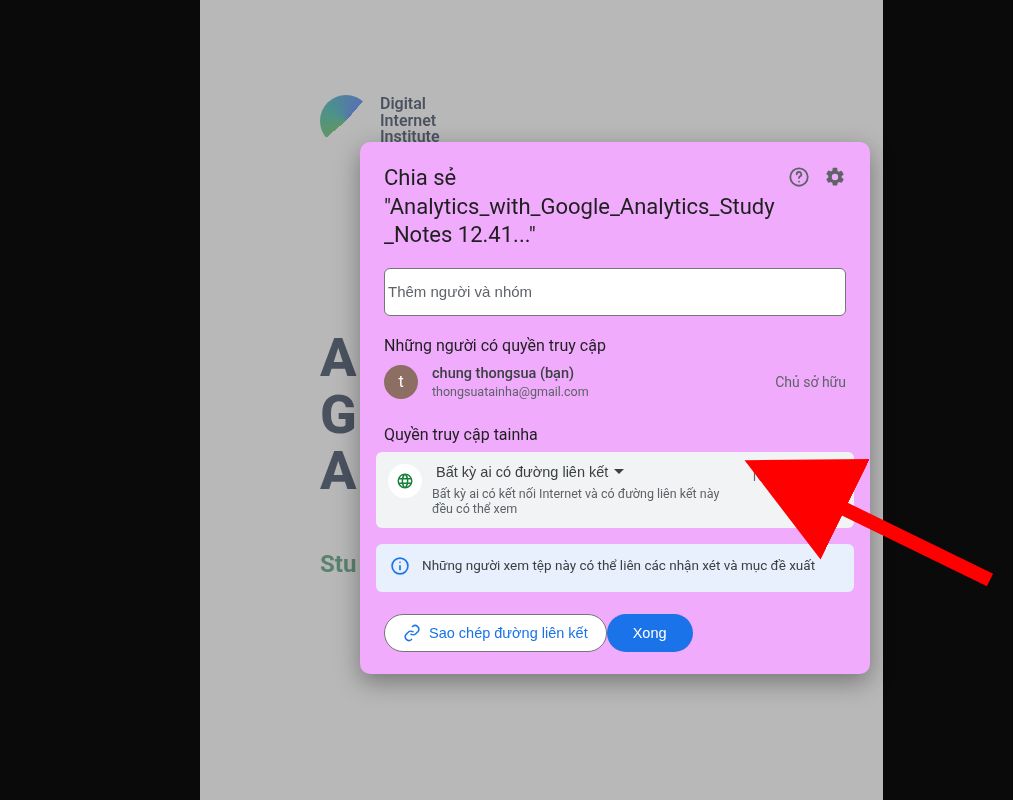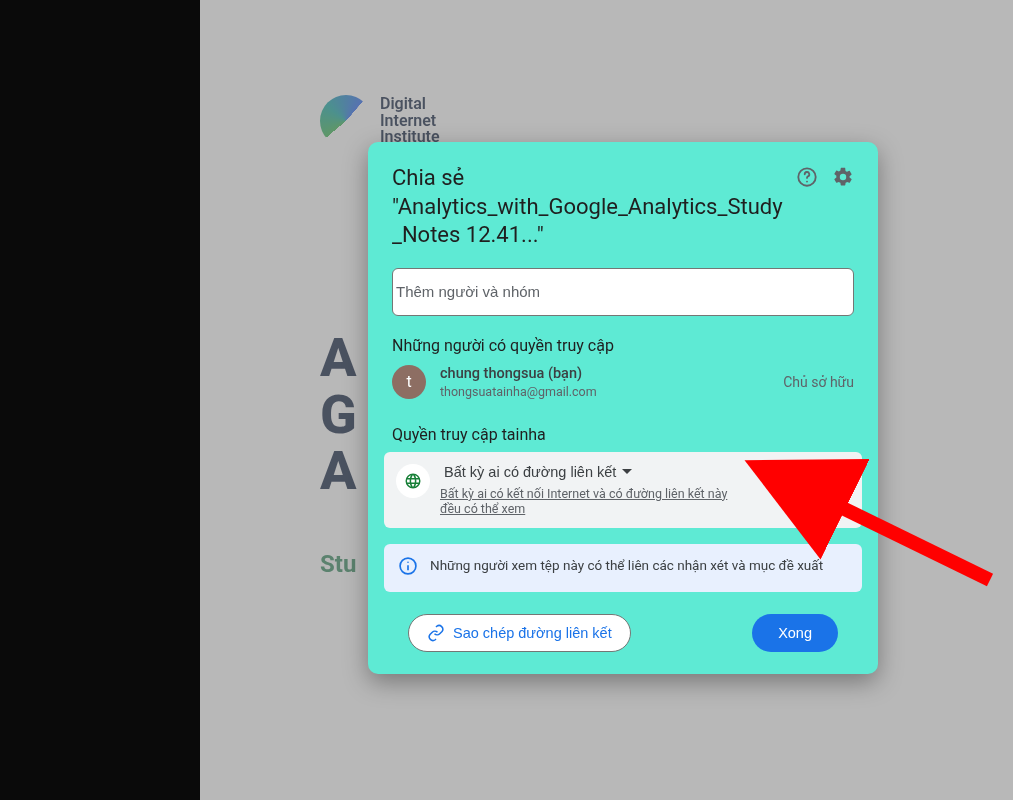--- a/index.html
+++ b/index.html
@@ -1,29 +1,29 @@
 <!DOCTYPE html>
 <html><head>
 <meta charset="utf-8">
 <style>
   * { box-sizing: border-box; margin: 0; padding: 0; }
   html, body { width: 1013px; height: 800px; overflow: hidden; font-family: "Google Sans", Roboto, Arial, sans-serif; }
   .stage { position: relative; width: 1013px; height: 800px; background: #0a0a0a; }
-  .page { position: absolute; left: 200px; top: 0; width: 813px; height: 800px; background: #fcfcfc; }
+  .page { position: absolute; left: 200px; top: 0; width: 683px; height: 800px; background: #fcfcfc; }
   .overlay { position: absolute; inset: 0; background: rgba(128,128,128,0.55); }
   
   .bg-logo { position: absolute; left: 120px; top: 95px; display: flex; align-items: center; gap: 8px; }
   .bg-swirl { width: 52px; height: 52px; border-radius: 50%;
               background: conic-gradient(from 230deg,#37b24d 0deg,#0ea5a0 80deg,#2563eb 170deg, transparent 171deg); }
   .bg-logo-txt { color:#0b1b3a; font-weight:600; font-size:16px; line-height:1.05; }
   .bg-title { position:absolute; left:120px; top:330px; font-size:54px; font-weight:800; color:#0b1b3a; letter-spacing:-1px; line-height:1.05; }
   .bg-sub { position:absolute; left:120px; top:550px; font-size:24px; font-weight:700; color:#2f855a; }
 
   
-  .dialog { position:absolute; left:168px; top:142px; width:510px; background:#5eead4; border-radius:10px;
+  .dialog { position:absolute; left:160px; top:142px; width:510px; background:#f0abfc; border-radius:10px;
             box-shadow:0 8px 24px rgba(0,0,0,0.35); padding:22px 0 22px 0; }
   .dlg-head { display:flex; align-items:flex-start; padding:0 24px; }
   .dlg-title { font-size:22px; color:#1f1f1f; line-height:1.3; flex:1; word-break:break-word; }
   .head-icons { display:flex; gap:14px; margin-top:2px; margin-left:8px; }
   .hicon { width:22px; height:22px; color:#5f6368; cursor:pointer; display:flex; align-items:center; justify-content:center; }
   .hicon svg{ width:22px; height:22px; }
 
   .input-wrap { padding:0 24px; margin-top:18px; }
   .people-input { width:100%; height:48px; border:1px solid #747775; border-radius:6px;
                   padding:0 3px; font-size:15px; color:#5f6368; outline:none; }
@@ -39,29 +39,29 @@
   .p-email{ font-size:12.5px; color:#5f6368; margin-top:2px;}
   .p-role { font-size:14px; color:#5f6368; }
 
   .access-row { margin:8px 16px 0 16px; background:#f1f3f4; border-radius:6px; padding:10px 8px 12px 8px; display:flex; align-items:flex-start; }
   .globe { width:34px; height:34px; border-radius:50%; background:#fff; display:flex; align-items:center; justify-content:center; margin:2px 10px 0 4px; }
   .globe svg{ width:18px; height:18px; color:#188038; }
   .scope-col { flex:1; }
   .scope-btn { display:inline-flex; align-items:center; gap:6px; font-size:14.5px; font-weight:500; color:#3c4043;
                background:none; border:none; padding:2px 4px; border-radius:4px; cursor:pointer; }
   .caret { width:0; height:0; border-left:5px solid transparent; border-right:5px solid transparent; border-top:5px solid #3c4043; }
-  .scope-desc { font-size:12.5px; color:#5f6368; margin-top:4px; max-width:300px;text-decoration:underline; }
+  .scope-desc { font-size:12.5px; color:#5f6368; margin-top:4px; max-width:300px; }
   .role-btn { display:inline-flex; align-items:center; gap:6px; font-size:14px; color:#5f6368; background:none; border:none; cursor:pointer; margin-top:4px; padding:2px 4px;}
   .role-btn .caret{ border-top-color:#5f6368;}
 
   .note-box { margin:16px 16px 0 16px; background:#e8f0fe; border-radius:6px; padding:12px 14px; display:flex; gap:12px; }
   .info-ico svg{ width:20px; height:20px; color:#1a73e8; }
   .note-txt { font-size:13.5px; color:#3c4043; line-height:1.35; }
 
-  .footer { display:flex; justify-content:space-between; align-items:center; padding:0 40px; margin-top:22px; }
+  .footer { display:flex; align-items:center; padding:0 24px; margin-top:22px; }
   .copy-btn { display:inline-flex; align-items:center; gap:8px; height:38px; padding:0 18px; border:1px solid #747775;
               border-radius:20px; background:#fff; color:#1a73e8; font-size:14.5px; font-weight:500; cursor:pointer; }
   .copy-btn svg{ width:18px; height:18px; }
   .done-btn { height:38px; padding:0 26px; background:#1a73e8; color:#fff; border:none; border-radius:20px;
               font-size:14.5px; font-weight:500; cursor:pointer; }
 
   
   .arrow-svg { position:absolute; left:0; top:0; width:1013px; height:800px; pointer-events:none; }
 </style>
 </head>

